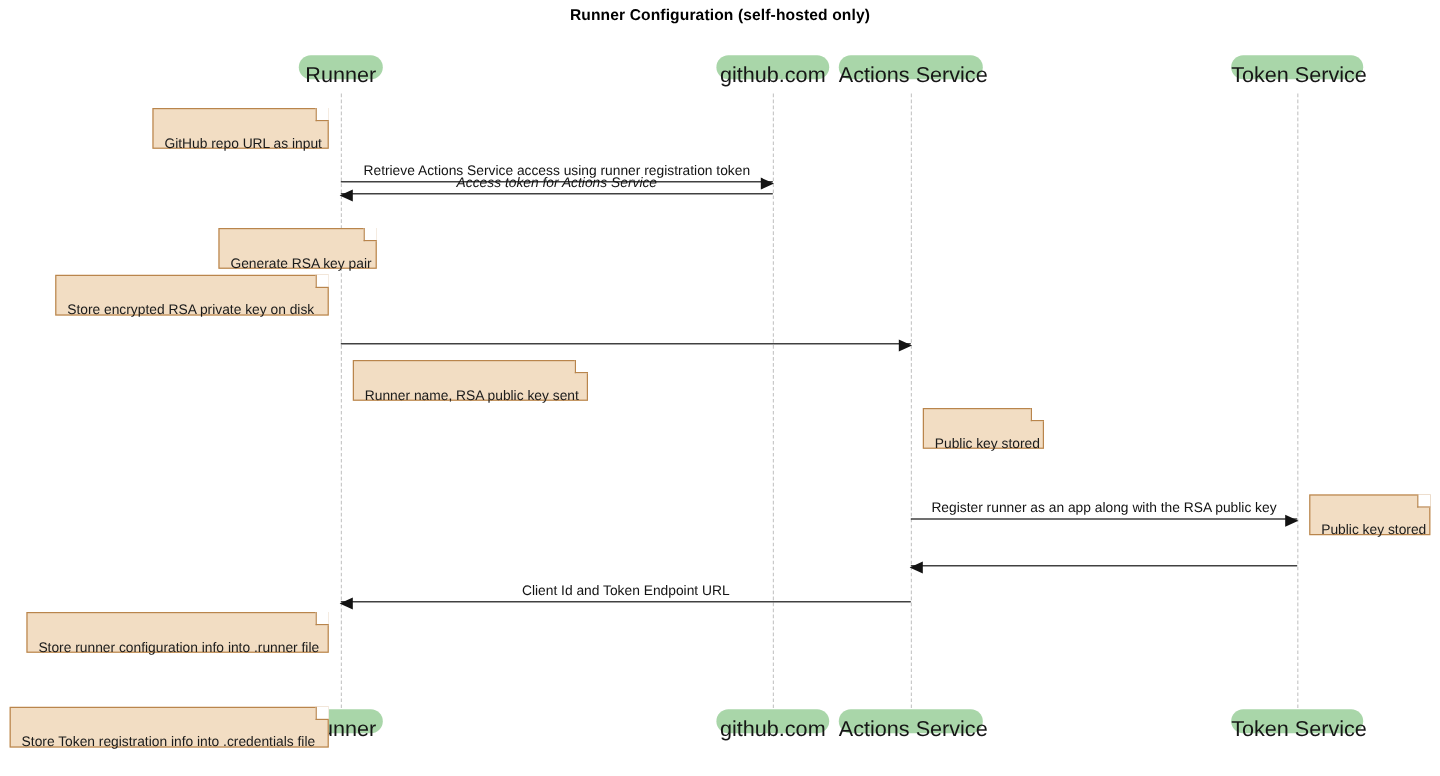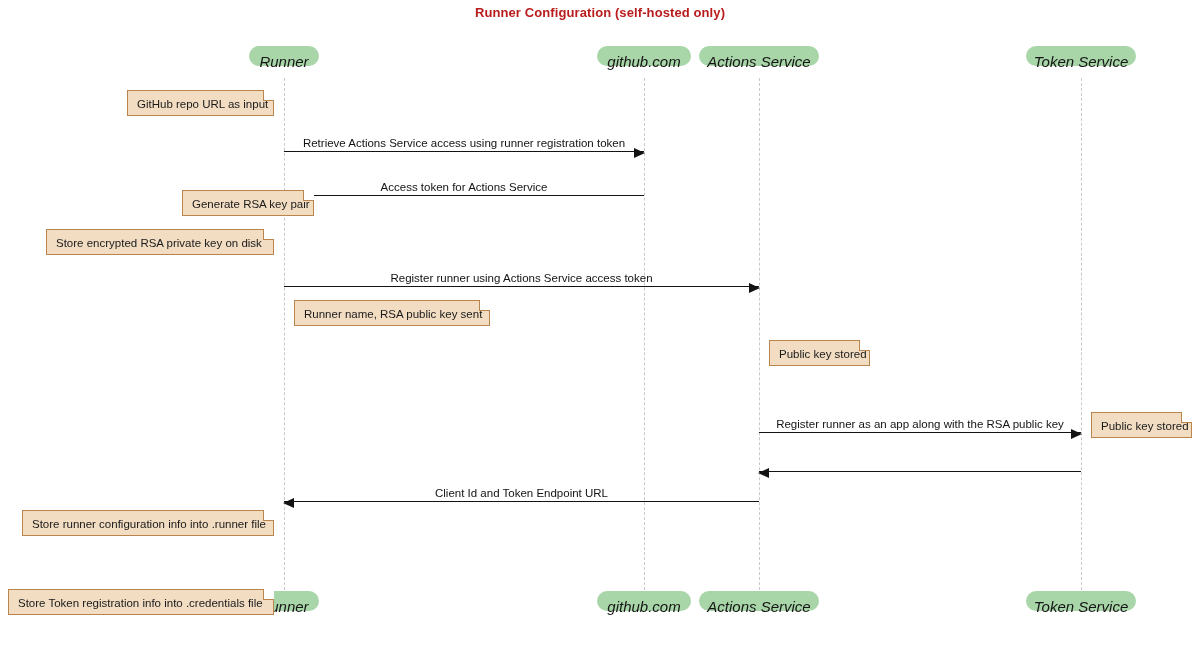--- a/index.html
+++ b/index.html
@@ -11,57 +11,56 @@
   }
   #diagram{position:relative;width:1200px;height:647px;}
 
   
   .diagram-title{
     position:absolute;
     top:5px;left:0;width:1200px;
     text-align:center;
     font-size:13px;
     font-weight:bold;
-    color:#b91c1c;
+    color:#000000;
     letter-spacing:0.1px;
   }
 
   
   .lifeline{
     position:absolute;
     width:0;
     border-left:1px dashed #c9c9c9;
   }
 
   
   .participant{
     position:absolute;
     background:#a9d6a9;
     border-radius:12px;
     height:20px;
     line-height:32px;
     text-align:center;
-    font-size:15px;
+    font-size:18px;
     color:#161616;
     white-space:nowrap;
-    font-style:italic;
   }
 
   
   .note{
     position:absolute;
     background:#f2ddc3;
     border:1px solid #b9854c;
     height:26px;
     line-height:26px;
     box-sizing:border-box;
     font-size:11.5px;
     color:#1a1a1a;
     white-space:nowrap;
-    padding:0 9px;
+    padding:16px 9px;
   }
   .note .fold{
     position:absolute;
     top:-1px;right:-1px;
     width:10px;height:10px;
     background:#ffffff;
     border-left:1px solid #b9854c;
     border-bottom:1px solid #b9854c;
   }
 
@@ -119,27 +118,26 @@
       <div class="participant" style="left: 597px; top: 591px; width: 94px;">github.com</div>
       <div class="participant" style="left: 699px; top: 591px; width: 120px;">Actions Service</div>
       <div class="participant" style="left: 1026px; top: 591px; width: 110px;">Token Service</div>
     </div>
   <div id="messages">
       <div class="msg to-right" style="left: 284px; width: 360px; top: 130px;">
         <div class="label">Retrieve Actions Service access using runner registration token</div>
         <div class="line"></div>
         <div class="head"></div>
       </div>
-      <div class="msg to-left" style="left: 284px; width: 360px; top: 174px;">
+      <div class="msg to-left" style="left: 284px; width: 360px; top: 140px; font-style: italic;">
         <div class="label">Access token for Actions Service</div>
         <div class="line"></div>
         <div class="head"></div>
       </div>
       <div class="msg to-right" style="left: 284px; width: 475px; top: 265px;">
-        <div class="label">Register runner using Actions Service access token</div>
         <div class="line"></div>
         <div class="head"></div>
       </div>
       <div class="msg to-right" style="left: 759px; width: 322px; top: 379px; margin-top: 32px;">
         <div class="label">Register runner as an app along with the RSA public key</div>
         <div class="line"></div>
         <div class="head"></div>
       </div>
       <div class="msg to-left" style="left: 759px; width: 322px; top: 450px;">
         <div class="line"></div>

